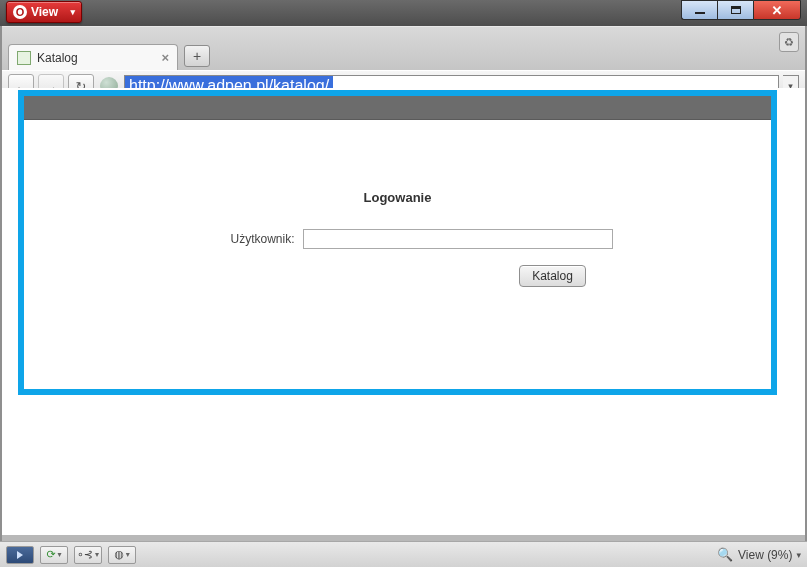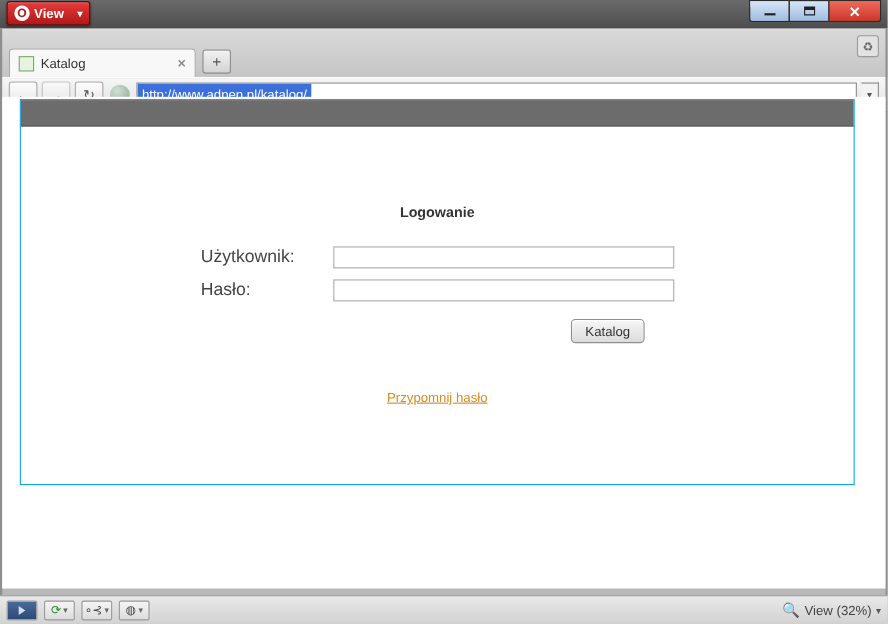--- a/index.html
+++ b/index.html
@@ -41,33 +41,33 @@
 
   
   .addrbar { height: 32px; background: linear-gradient(#f6f6f6,#e0e0e0); border-top:1px solid #fff;
     border-bottom:1px solid #9a9a9a; display:flex; align-items:center; padding: 0 8px; gap:4px;}
   .nav-btn { width:26px; height:24px; background: linear-gradient(#fdfdfd,#e4e4e4); border:1px solid #a8a8a8;
     border-radius:3px; display:flex; align-items:center; justify-content:center; color:#555; font-size:13px;}
   .nav-btn.disabled { opacity:.6; }
   .globe { width:18px; height:18px; border-radius:9px; background:radial-gradient(circle at 35% 30%,#cfe0d5,#8aa892);}
   .addr-input { flex:1; height:22px; border:1px solid #8a8a8a; background:#fff; display:flex; align-items:center;
     padding:0; overflow:hidden;}
-  .addr-input .url { background:#3a6fdc; color:#fff; padding:1px 4px; font-size:12px; line-height:18px;
+  .addr-input .url { background:#3a6fdc; color:#fff; padding:1px 4px; font-size:16px; line-height:18px;
     font-family: Arial, sans-serif; white-space:nowrap;text-align:center;}
   .addr-drop { width:16px; height:22px; display:flex; align-items:center; justify-content:center;
     border:1px solid #8a8a8a; border-left:none; background:#f3f3f3; font-size:9px; color:#555;}
 
   
   .viewport { position:absolute; left:2px; right:2px; top:88px; bottom:32px; background:#fff; overflow:hidden;}
-  .page-wrap { margin: 2px 28px 20px 16px; background:#fff; border:1px solid #0ea5e9;}
+  .page-wrap { margin: 2px 28px 20px 16px; background:#fff; border:6px solid #0ea5e9;}
   .page-dark { height:24px; background:#6c6c6c; border-bottom:1px solid #5a5a5a;}
   .login-area { padding: 70px 0 60px; text-align:center;}
   .login-title { font-weight:bold; font-size:13px; color:#333; margin-bottom: 24px;}
   .form-row { display:flex; justify-content:center; align-items:center; margin: 10px 0;}
-  .form-row label { width:120px; text-align:left; font-size:16px; color:#444; padding-right:8px;}
+  .form-row label { width:120px; text-align:right; font-size:12px; color:#444; padding-right:8px;}
   .form-row input { width:310px; height:20px; border:1px solid #aaa; background:#fff; font-size:12px; padding:1px 3px;}
   .btn-row { display:flex; justify-content:center; padding-left:310px; margin-top:16px;}
   .login-btn { height:22px; padding: 0 12px; background:linear-gradient(#f6f6f6,#dcdcdc);
     border:1px solid #8f8f8f; border-radius:4px; font-size:12px; color:#333; box-shadow:inset 0 1px #fff;}
   .links { margin-top: 42px;}
   .links a { display:block; color:#d78b1e; font-size:12px; text-decoration:underline; margin:12px 0;}
 
   
   .statusbar { position:absolute; left:0; right:0; bottom:0; height:26px;
     background:linear-gradient(#e9e9e9,#d2d2d2); border-top:1px solid #a7a7a7; display:flex; align-items:center;
@@ -150,29 +150,24 @@
 
 <div class="viewport">
   <div class="page-wrap">
     <div class="page-dark"></div>
     <div class="login-area">
       <div class="login-title">Logowanie</div>
       <div class="form-row">
         <label>Użytkownik:</label>
         <input type="text" value="" style="">
       </div>
-      <div class="form-row">
-        <label>Hasło:</label>
-        <input type="password" value="" style="">
-      </div>
       <div class="btn-row">
         <button class="login-btn">Katalog</button>
       </div>
       <div class="links">
-        <a href="#">Przypomnij  hasło</a>
       </div>
     </div>
   </div>
 </div>
 
 <div class="statusbar">
   <div class="sb-btn play">
     <span class="tri"></span>
   </div>
   <div class="sb-btn">
@@ -183,16 +178,16 @@
     <span>∘⊰</span>
       <span class="drop">▾</span>
   </div>
   <div class="sb-btn">
     <span>◍</span>
       <span class="drop">▾</span>
   </div>
   <div class="sb-spacer"></div>
   <div class="zoom">
     <span class="mag">🔍</span>
-    <span>View (32%)</span>
+    <span>View (9%)</span>
     <span class="dd">▾</span>
   </div>
 </div>
 
 </body></html>

